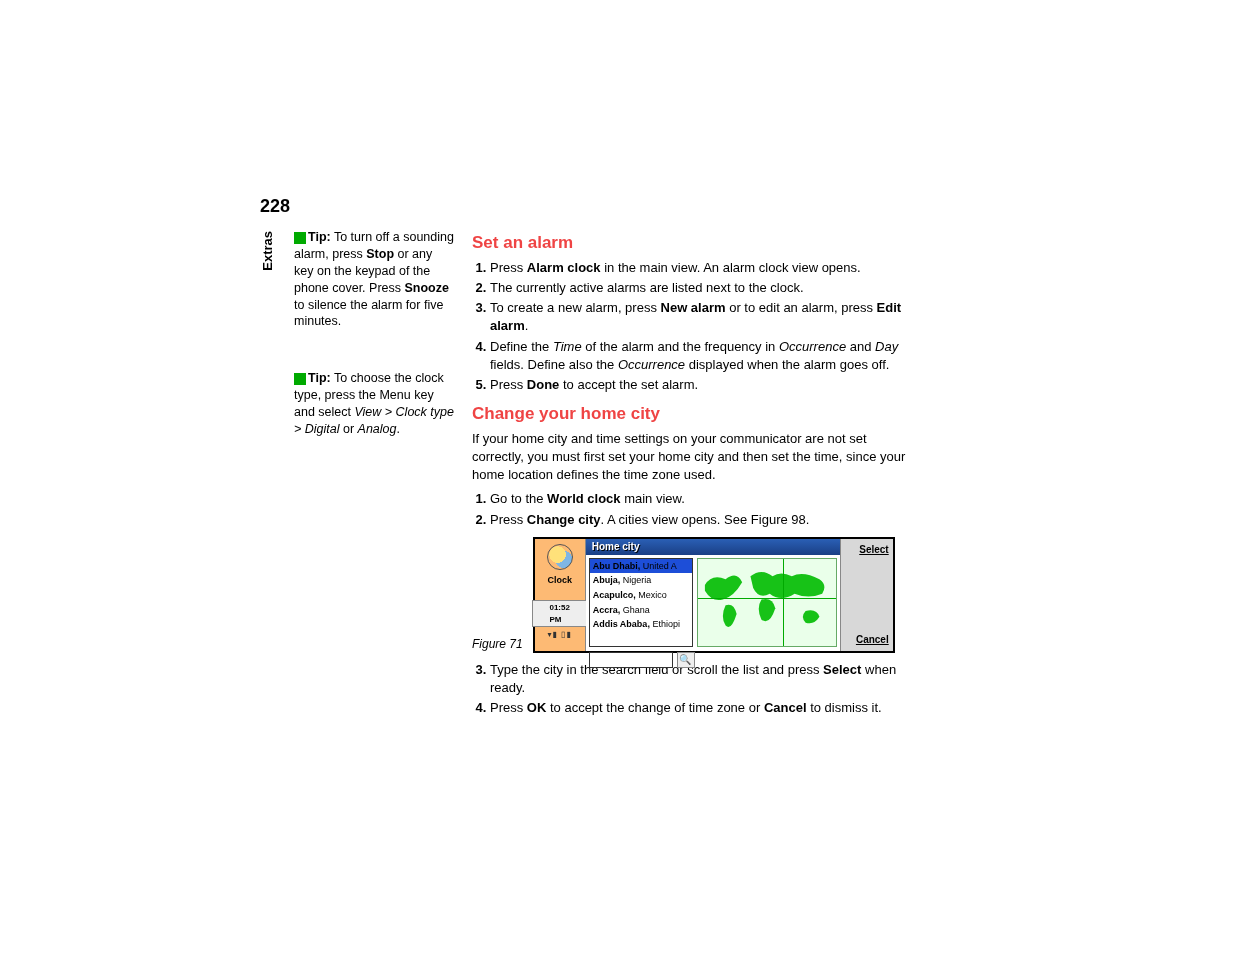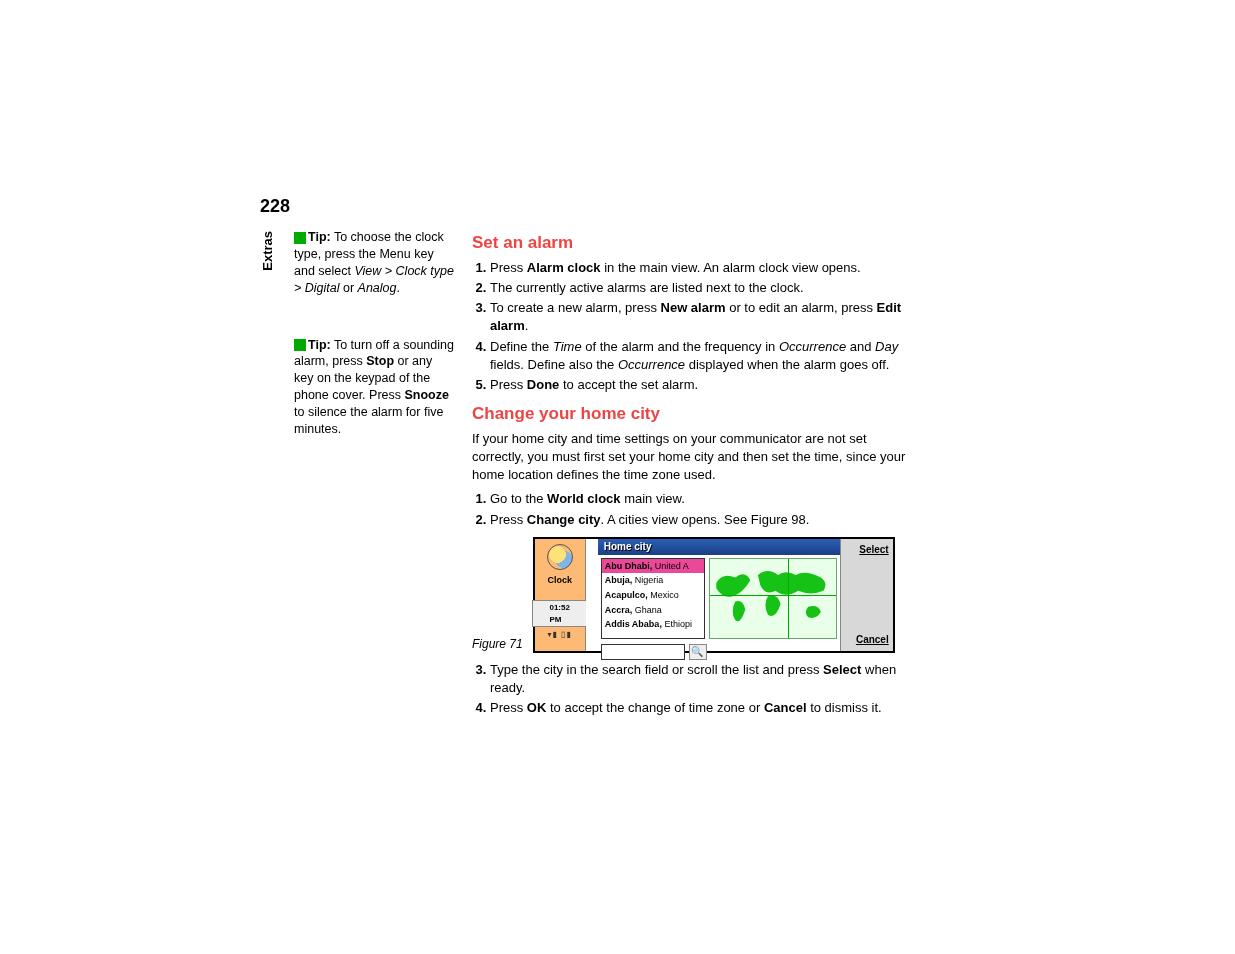--- a/index.html
+++ b/index.html
@@ -117,21 +117,20 @@
     color: #333;
     letter-spacing: 1px;
   }
   .dev-mid {
     flex: 1;
     background: #fff;
     position: relative;
     border-right: 1px solid #888;
     display: flex;
     flex-direction: column;
-    padding-left: 12px;
   }
   .dev-titlebar {
     height: 15px;
     background: linear-gradient(#2a5fb5,#1a3f85);
     color: #fff;
     font-weight: bold;
     font-size: 10px;
     padding: 1px 6px;
     text-shadow: 1px 1px 0 #000;
   }
@@ -142,21 +141,21 @@
     gap: 4px;
   }
   .dev-list {
     width: 102px;
     border: 1px solid #333;
     background: #fff;
     overflow: hidden;
     font-size: 9px;
   }
   .dev-list-item { padding: 1px 3px; border-bottom: 0; white-space: nowrap; overflow: hidden;}
-  .dev-list-item.sel { background: #ec4899; }
+  .dev-list-item.sel { background: #1d4ed8; }
   .dev-map {
     flex: 1;
     border: 1px solid #6a6;
     background: #eaffea;
     position: relative;
     overflow: hidden;
   }
   .dev-map svg { width: 100%; height: 100%; }
   .cross-v { position:absolute; left:62%; top:0; bottom:0; width:1px; background:#0a0;}
   .cross-h { position:absolute; top:45%; left:0; right:0; height:1px; background:#0a0;}
@@ -196,24 +195,24 @@
 </head>
 <body>
 
 <div class="page">
   <div class="page-number">228</div>
   <div class="columns">
     <div class="side-label">Extras</div>
 
     <div class="tips-col">
       <div class="tip-block">
-        <span class="tip-icon"></span><b>Tip:</b><span> To choose the clock type, press the Menu key and select </span><i>View &gt; Clock type &gt; Digital</i><span> or </span><i>Analog</i><span>.</span>
+        <span class="tip-icon"></span><b>Tip:</b><span> To turn off a sounding alarm, press </span><b>Stop</b><span> or any key on the keypad of the phone cover. Press </span><b>Snooze</b><span> to silence the alarm for five minutes.</span>
       </div>
       <div class="tip-block">
-        <span class="tip-icon"></span><b>Tip:</b><span> To turn off a sounding alarm, press </span><b>Stop</b><span> or any key on the keypad of the phone cover. Press </span><b>Snooze</b><span> to silence the alarm for five minutes.</span>
+        <span class="tip-icon"></span><b>Tip:</b><span> To choose the clock type, press the Menu key and select </span><i>View &gt; Clock type &gt; Digital</i><span> or </span><i>Analog</i><span>.</span>
       </div>
     </div>
 
     <div class="main-col">
       <div class="h2">Set an alarm</div>
       <ol class="steps">
         <li><span>Press </span><b>Alarm clock</b><span> in the main view. An alarm clock view opens.</span></li>
         <li>The currently active alarms are listed next to the clock.</li>
         <li><span>To create a new alarm, press </span><b>New alarm</b><span> or to edit an alarm, press </span><b>Edit alarm</b><span>.</span></li>
         <li><span>Define the </span><i>Time</i><span> of the alarm and the frequency in </span><i>Occurrence</i><span> and </span><i>Day</i><span> fields. Define also the </span><i>Occurrence</i><span> displayed when the alarm goes off.</span></li>

